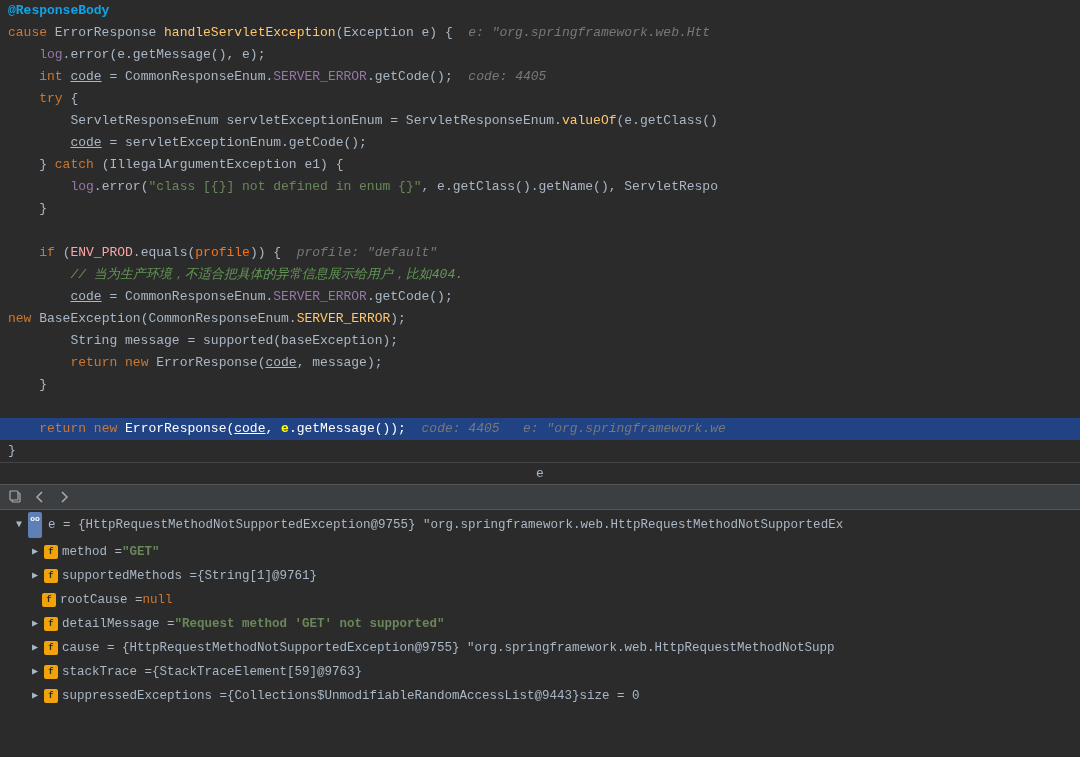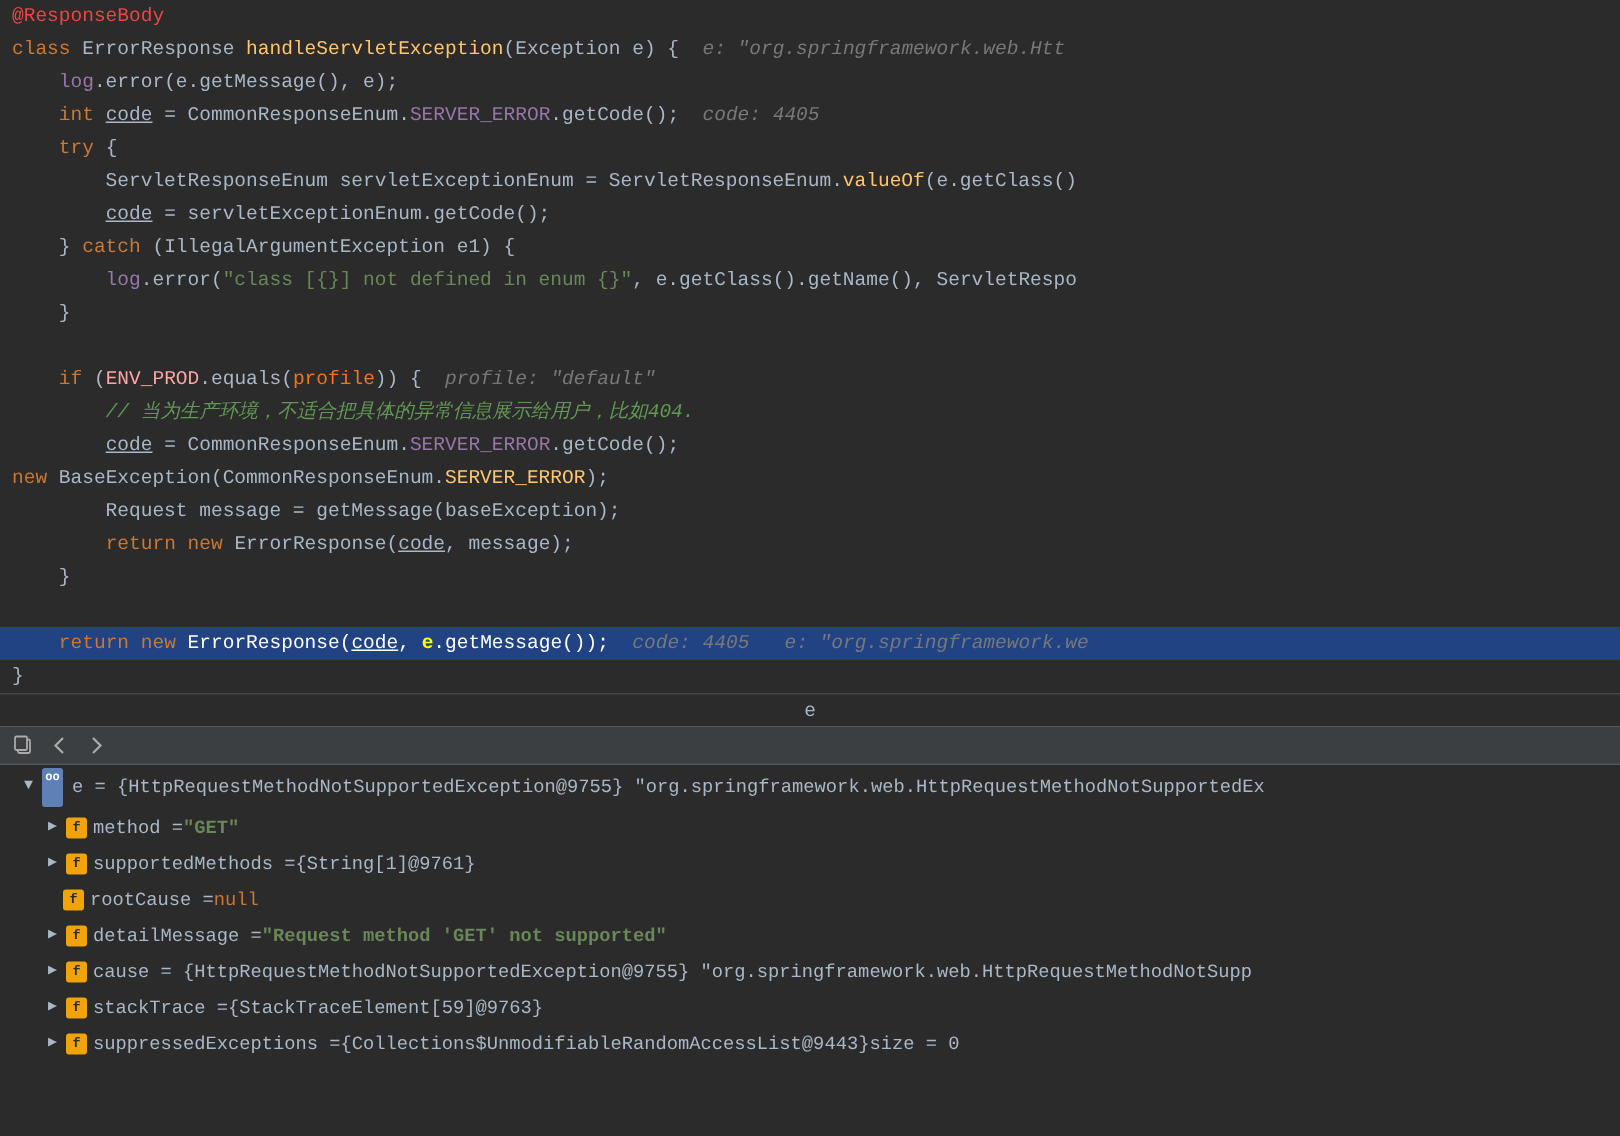--- a/index.html
+++ b/index.html
@@ -26,21 +26,21 @@
       line-height: 20px;
       white-space: pre;
     }
 
     .code-line.highlighted {
       background: #214283;
     }
 
     .keyword { color: #cc7832; }
     .string { color: #6a8759; }
-    .annotation { color: #ef4444; }
+    .annotation { color: #0ea5e9; font-weight: bold; }
     .method-name { color: #ffc66d; }
     .italic-comment { color: #629755; font-style: italic; }
     .underline { text-decoration: underline; }
     .log-call { color: #9876aa; }
     .env-const { color: #fca5a5; }
     .inline-hint { color: #787878; font-style: italic; }
 
     .debugger-toolbar {
       background: #3c3f41;
       padding: 4px 8px;
@@ -134,21 +134,21 @@
 
 <div class="main-content">
 
   <div class="code-area">
 
     <div class="code-line">
       <span class="annotation">@ResponseBody</span>
     </div>
 
     <div class="code-line">
-      <span class="keyword">class </span><span>ErrorResponse </span><span class="method-name">handleServletException</span><span>(Exception e) {</span><span class="inline-hint">  e: "org.springframework.web.Htt</span>
+      <span class="keyword">cause </span><span>ErrorResponse </span><span class="method-name">handleServletException</span><span>(Exception e) {</span><span class="inline-hint">  e: "org.springframework.web.Htt</span>
     </div>
 
     <div class="code-line">
       <span class="log-call">    log</span><span>.error(e.getMessage(), e);</span>
     </div>
 
     <div class="code-line">
       <span class="keyword">    int </span><span class="underline">code</span><span> = CommonResponseEnum.</span><span style="color:#9876aa;">SERVER_ERROR</span><span>.getCode();</span><span class="inline-hint">  code: 4405</span>
     </div>
 
@@ -188,21 +188,21 @@
 
     <div class="code-line">
       <span>        </span><span class="underline">code</span><span> = CommonResponseEnum.</span><span style="color:#9876aa;">SERVER_ERROR</span><span>.getCode();</span>
     </div>
 
     <div class="code-line">
       <span class="keyword">new </span><span>BaseException(CommonResponseEnum.</span><span style="color:#ffc66d;">SERVER_ERROR</span><span>);</span>
     </div>
 
     <div class="code-line">
-      <span>        Request message = getMessage(baseException);</span>
+      <span>        String message = supported(baseException);</span>
     </div>
 
     <div class="code-line">
       <span>        </span><span class="keyword">return </span><span class="keyword">new </span><span>ErrorResponse(</span><span class="underline">code</span><span>, message);</span>
     </div>
 
     <div class="code-line">
       <span>    }</span>
     </div>
 

